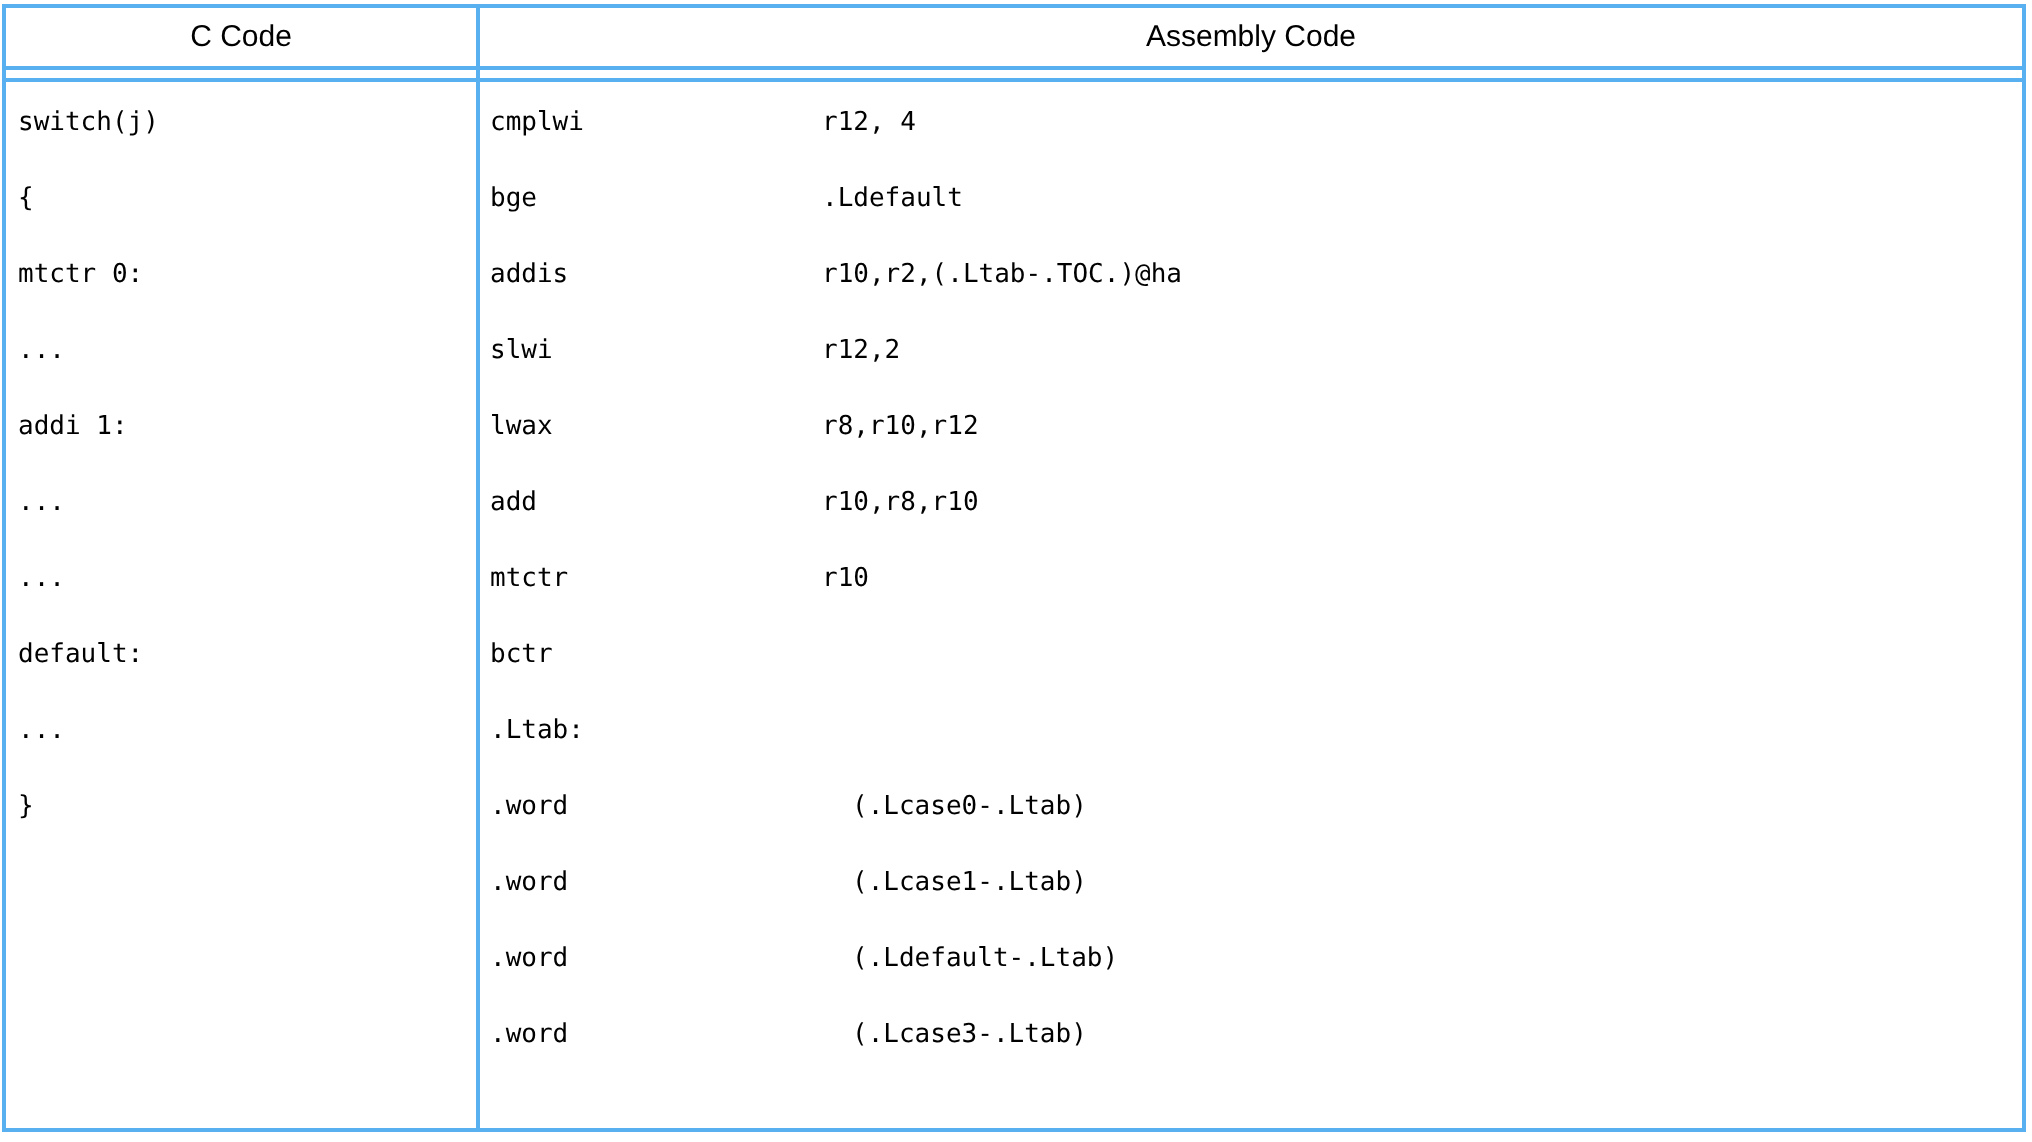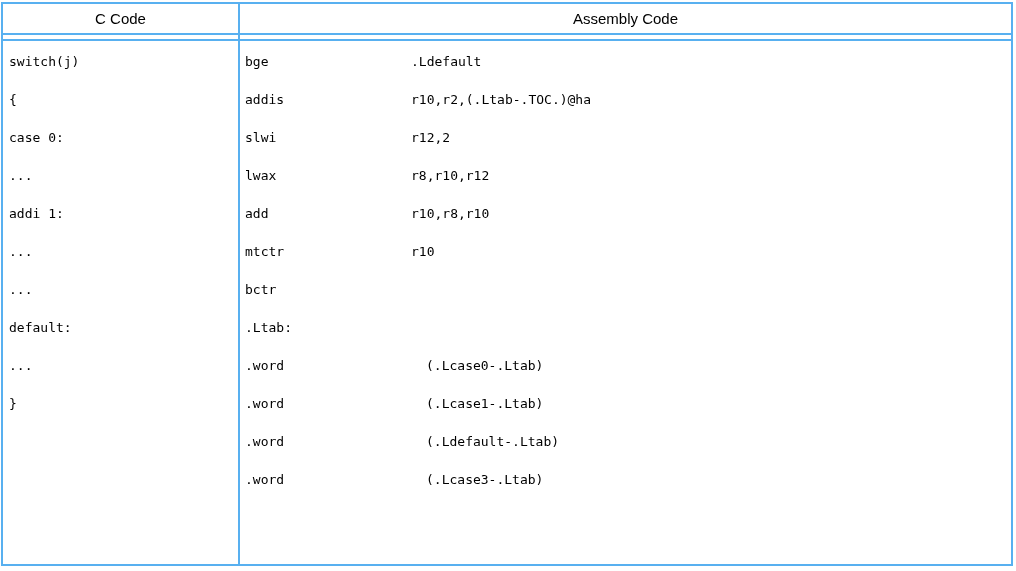--- a/index.html
+++ b/index.html
@@ -82,30 +82,31 @@
     <div class="header-cell asm-head">Assembly Code</div>
 
     <div class="h-rule first"></div>
     <div class="h-rule second"></div>
 
     <div class="v-divider"></div>
 
     <div class="body-cell c-cell">
         <div class="line">switch(j)</div>
         <div class="line">{</div>
-        <div class="line">case 0:</div>
+        <div class="line">mtctr 0:</div>
         <div class="line">...</div>
         <div class="line">addi 1:</div>
         <div class="line">...</div>
         <div class="line">...</div>
         <div class="line">default:</div>
         <div class="line">...</div>
         <div class="line">}</div>
       </div>
     <div class="body-cell asm-cell">
+        <div class="line asm-line"><span class="m">cmplwi</span><span class="o">r12, 4</span></div>
         <div class="line asm-line"><span class="m">bge</span><span class="o">.Ldefault</span></div>
         <div class="line asm-line"><span class="m">addis</span><span class="o">r10,r2,(.Ltab-.TOC.)@ha</span></div>
         <div class="line asm-line"><span class="m">slwi</span><span class="o">r12,2</span></div>
         <div class="line asm-line"><span class="m">lwax</span><span class="o">r8,r10,r12</span></div>
         <div class="line asm-line"><span class="m">add</span><span class="o">r10,r8,r10</span></div>
         <div class="line asm-line"><span class="m">mtctr</span><span class="o">r10</span></div>
         <div class="line asm-line"><span class="m">bctr</span><span class="o"></span></div>
         <div class="line asm-line"><span class="m">.Ltab:</span><span class="o"></span></div>
         <div class="line asm-line dir"><span class="m">.word</span><span class="o">(.Lcase0-.Ltab)</span></div>
         <div class="line asm-line dir"><span class="m">.word</span><span class="o">(.Lcase1-.Ltab)</span></div>

